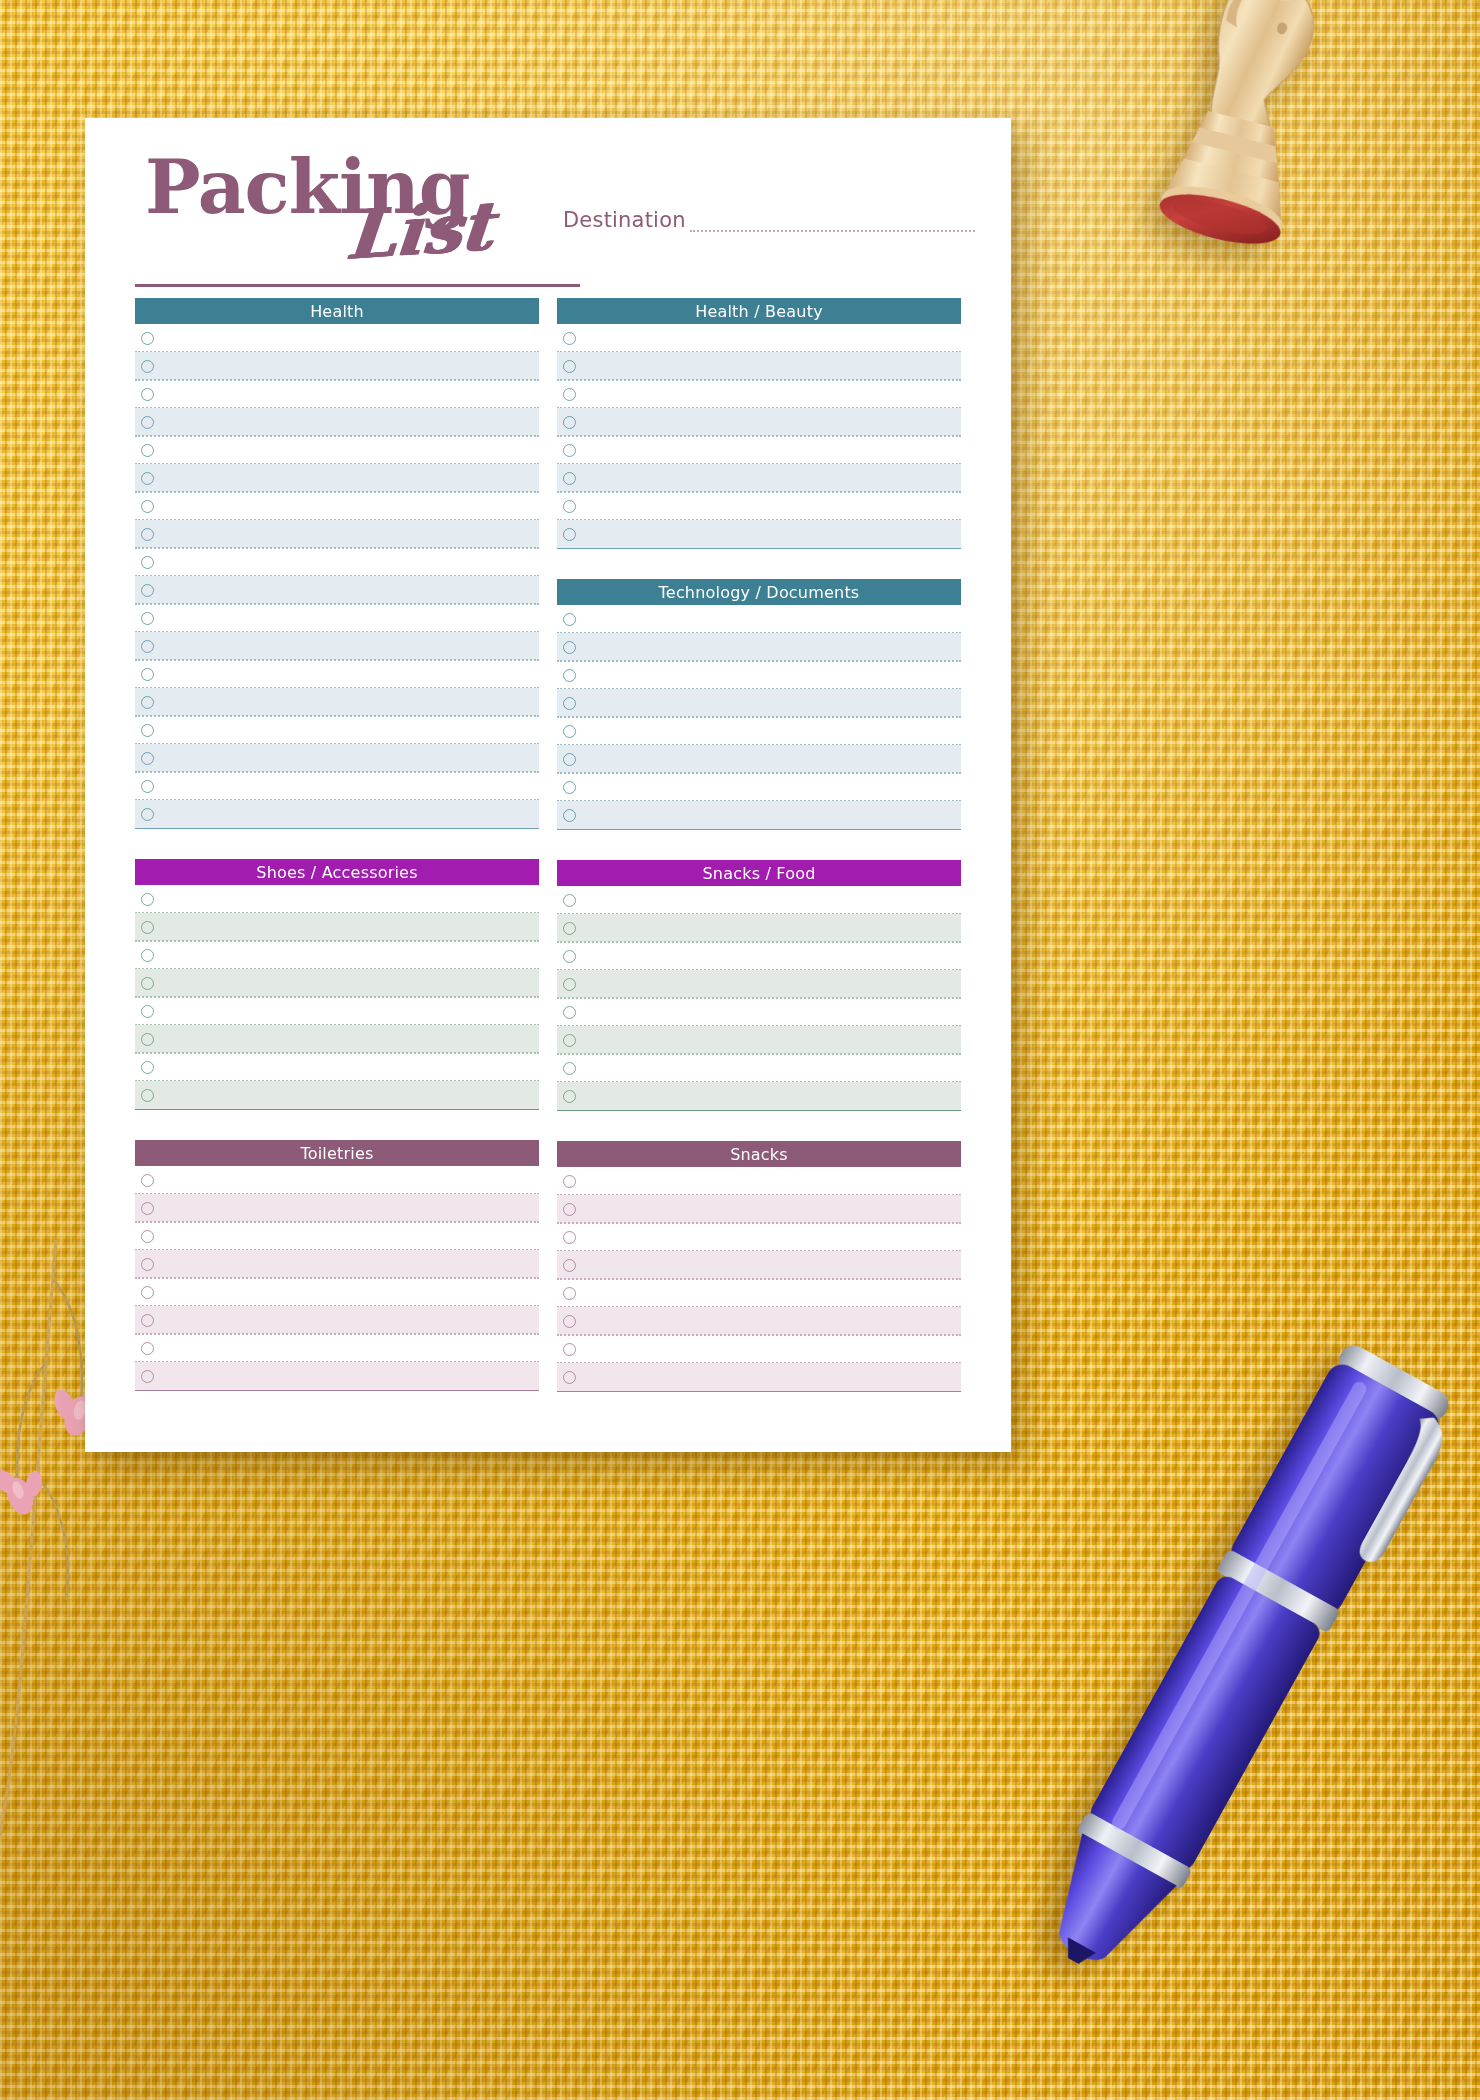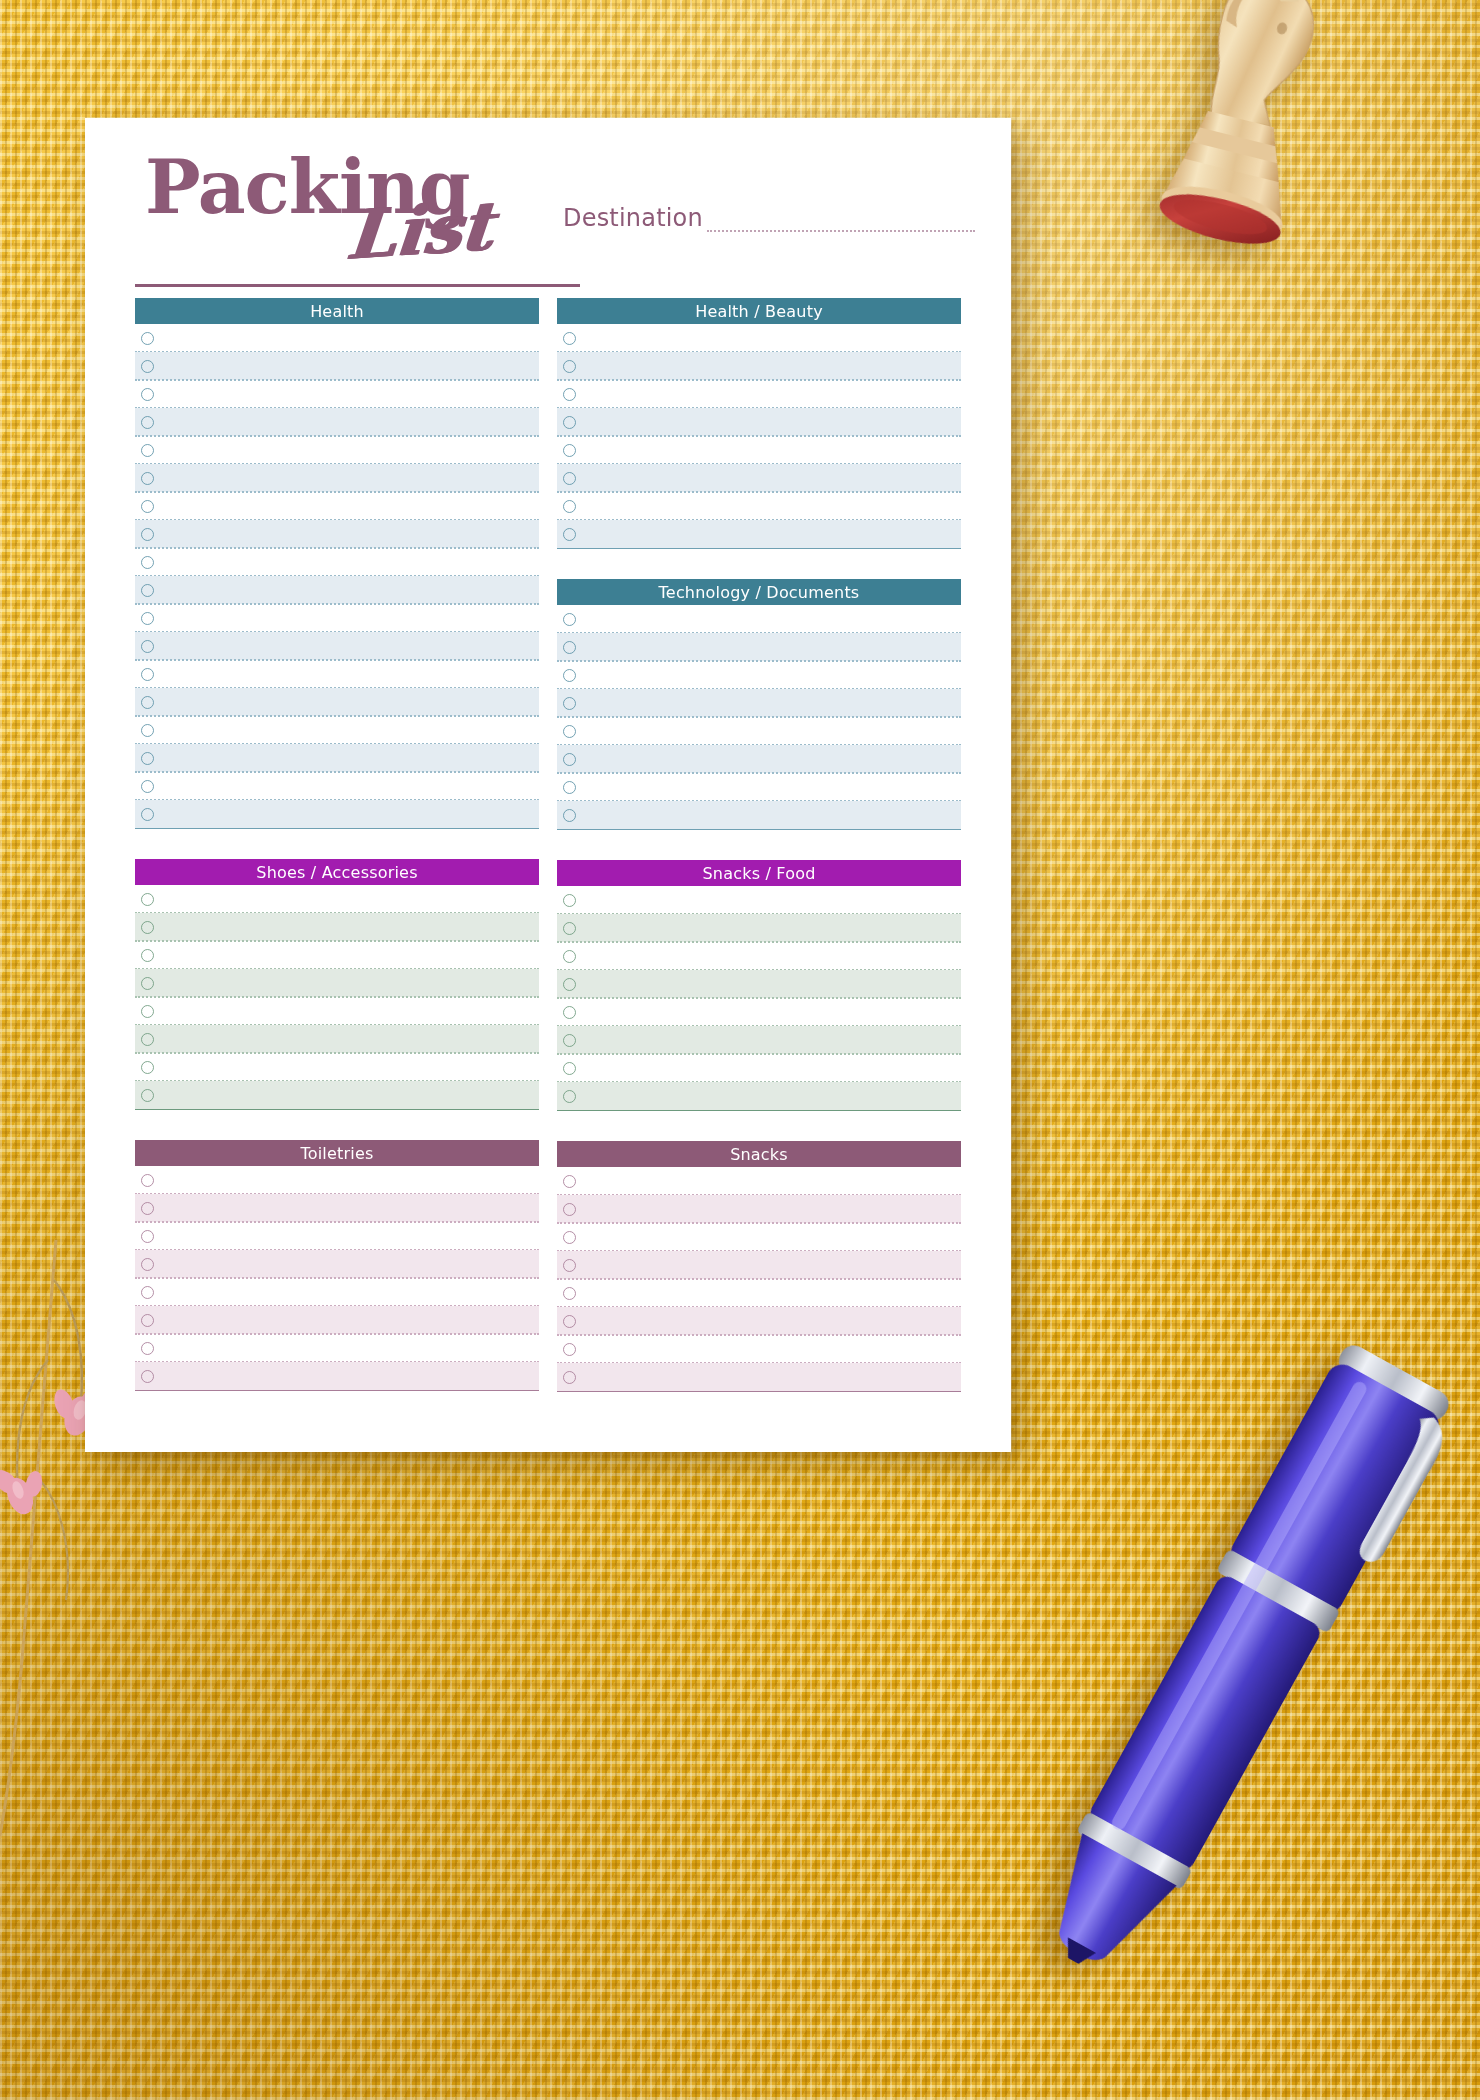--- a/index.html
+++ b/index.html
@@ -68,21 +68,21 @@
   }
   #title-rule {
     position:absolute; left:0px; top:140px;
     width:445px; height:3px; background:#8d5a77;
   }
 
   #fields { position:absolute; left:478px; top:68px; width:412px; }
   .field-row { display:flex; align-items:flex-end; height:46px; }
   .field-label {
     font-family:"DejaVu Sans", sans-serif;
-    font-size:24px; color:#8d5a77; font-weight:400;
+    font-size:21px; color:#8d5a77; font-weight:400;
     white-space:nowrap; padding-right:4px; letter-spacing:.2px;
   }
   .field-dots {
     flex:1; height:17px;
     border-bottom:2.5px dotted #c0a3b4;
   }
 
   
   #grid {
     position:absolute; left:50px; top:180px;

